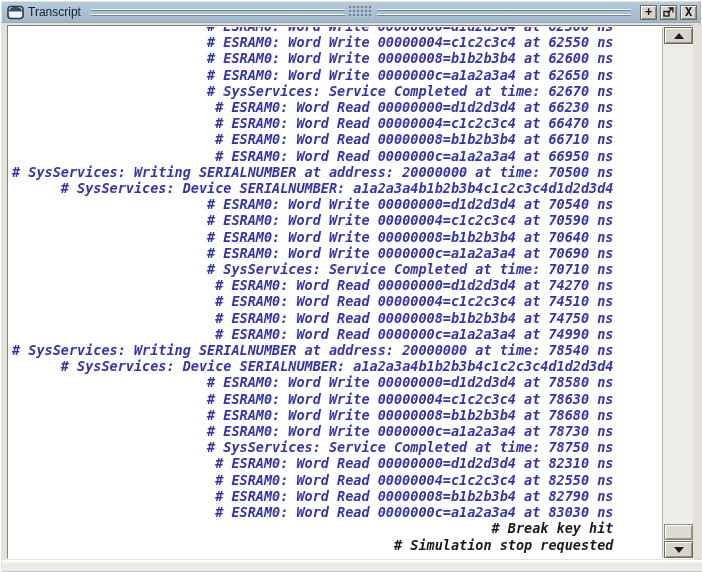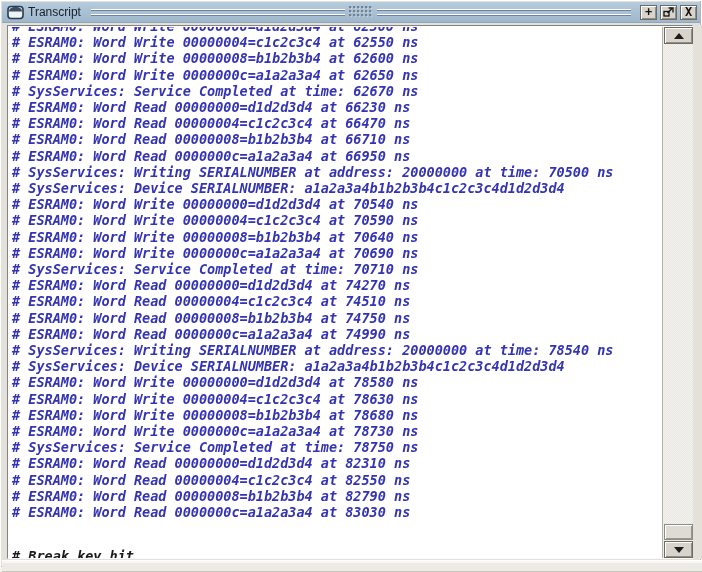--- a/index.html
+++ b/index.html
@@ -9,21 +9,21 @@
     --log-black:#1a1a1a;
     --frame-gray:#e4e1da;
     --btn-face:#d8d4cc;
     --groove-dark:#6e8496;
   }
   *{margin:0;padding:0;box-sizing:border-box;}
   html,body{width:702px;height:572px;overflow:hidden;background:#f4f3f0;
     font-family:"Liberation Sans",sans-serif;}
   .window{position:absolute;left:0;top:0;width:702px;height:568px;
     background:var(--frame-gray);border:1px solid #ffffff;
-    box-shadow:inset -1px -1px 0 #b8b5ae;}
+    box-shadow:inset -1px -1px 0 #b8b5ae;text-align:right;}
 
   
   .titlebar{position:absolute;left:1px;top:1px;width:698px;height:21px;
     background:linear-gradient(to bottom,var(--titlebar-bg-top),var(--titlebar-bg-bot));
     border-bottom:1px solid #8fa5b8;
     display:flex;align-items:center;padding:0 3px;}
   .titlebar .win-icon{width:17px;height:15px;margin:0 4px 0 2px;flex:0 0 auto;}
   .title-text{font-size:12px;color:#15202c;margin-right:6px;white-space:nowrap;}
   .grip{flex:1 1 auto;height:11px;margin:0 4px;
     background:linear-gradient(to bottom,
@@ -45,21 +45,21 @@
   
   .content-sunken{position:absolute;left:6px;top:24px;width:686px;height:534px;
     border:1px solid #828282;border-right-color:#fafafa;border-bottom-color:#fafafa;
     background:#ffffff;}
   .log-viewport{position:absolute;left:1px;top:1px;width:652px;height:531px;
     overflow:hidden;background:#ffffff;}
   .log-scroll{position:absolute;left:3px;top:-9px;white-space:pre;}
   .log-line{font-family:"DejaVu Sans Mono","Liberation Mono",monospace;
     font-size:13.5px;font-weight:bold;line-height:16.2px;white-space:pre;font-style:italic;}
   .log-line.blue{color:var(--log-blue);}
-  .log-line.black{color:var(--log-black);margin-top:28px;}
+  .log-line.black{color:var(--log-black);}
 
   
   .vscroll{position:absolute;left:654px;top:1px;width:31px;height:531px;
     background-color:#f4f2ef;
     background-image:
       linear-gradient(45deg,#e9e7e2 25%,transparent 25%,transparent 75%,#e9e7e2 75%),
       linear-gradient(45deg,#e9e7e2 25%,transparent 25%,transparent 75%,#e9e7e2 75%);
     background-size:2px 2px;background-position:0 0,1px 1px;
     border-left:1px solid #b5b2ab;}
   .vs-btn{position:absolute;left:1px;width:29px;height:17px;background:var(--btn-face);

